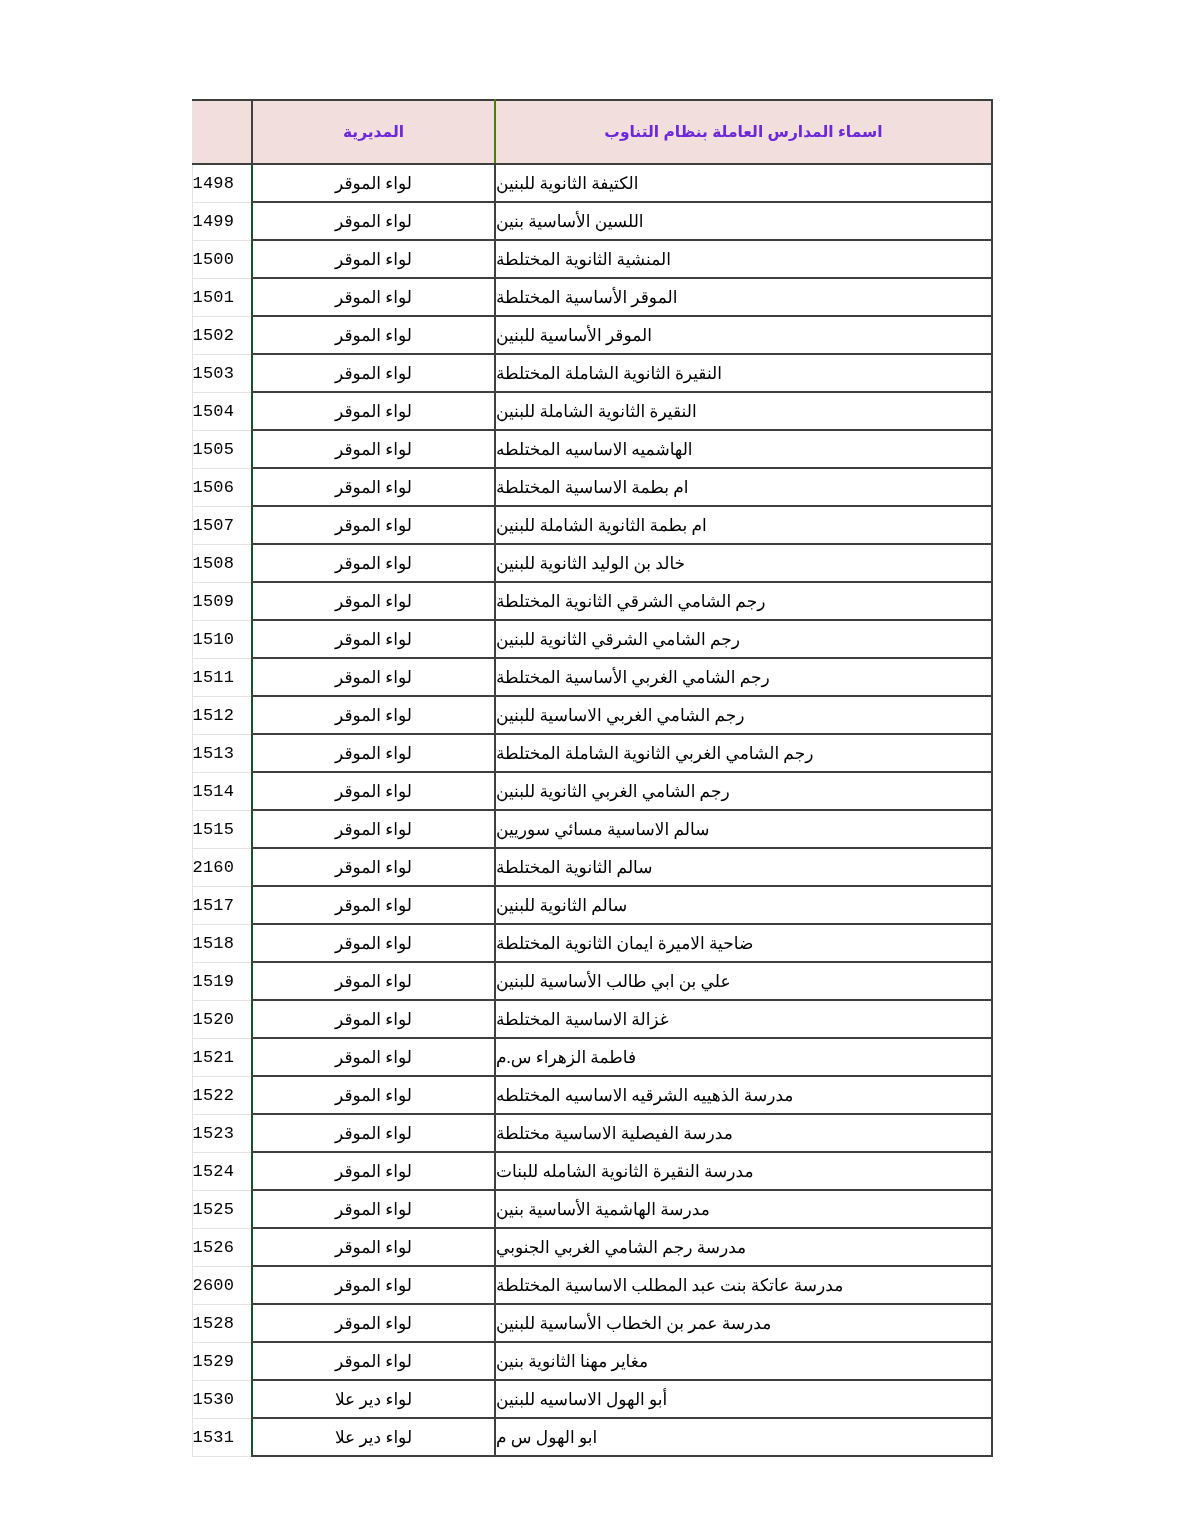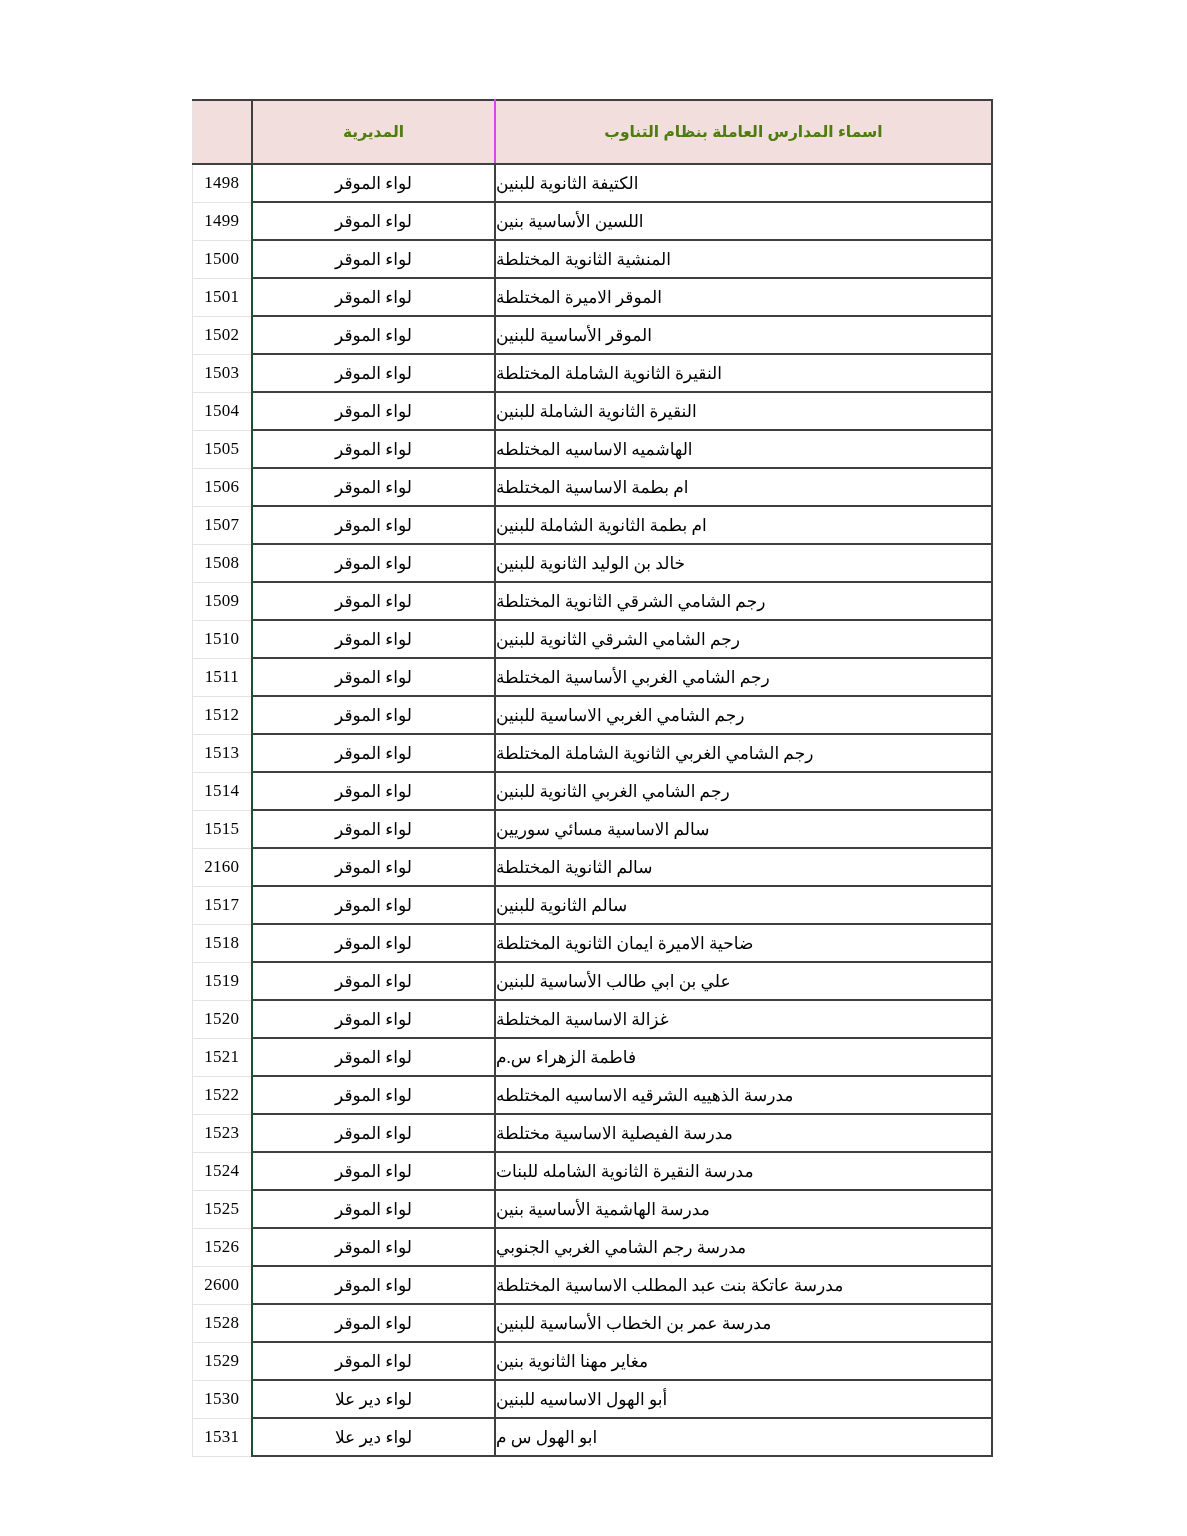--- a/index.html
+++ b/index.html
@@ -56,25 +56,25 @@
   tr.head-row th {
     height: 62px;
     background: #f2dedd;
     border-top: 2px solid #3f3f3f;
     border-bottom: 2px solid #3f3f3f;
     text-align: center;
     font-weight: bold;
     font-size: 15.5px;
     font-family: "Liberation Sans", "DejaVu Sans", sans-serif;
     letter-spacing: 0;
-    color: #4d7c0f;
+    color: #6d28d9;
   }
   th.h-name {
     border-right: 2px solid #3f3f3f;
-    border-left: 2px solid #d946ef;
+    border-left: 2px solid #4d7c0f;
     padding: 0 14px;
   }
   th.h-dir {
     border-left: 2px solid #3f3f3f;
   }
   th.h-blank {
     background: #ffffff;
     border-top: 1px solid #e3e3e3;
     border-bottom: 1px solid #e3e3e3;
     border-left: 1px solid #e3e3e3;
@@ -100,24 +100,24 @@
     border-top: 2px solid #3f3f3f;
     border-bottom: 2px solid #3f3f3f;
     border-left: 2px solid #14532d;
     text-align: center;
     white-space: nowrap;
   }
   td.c-index {
     border-top: 1px solid #e3e3e3;
     border-bottom: 1px solid #e3e3e3;
     border-left: 1px solid #e3e3e3;
-    text-align: center;
+    text-align: left;
     direction: ltr;
     font-size: 18px;
-    font-family: Liberation Serif, serif;
+    font-family: Liberation Mono, monospace;
     letter-spacing: 0.2px;
   }
 </style>
 </head>
 <body>
 
 <div class="page">
   <div class="table-wrap">
     <table class="schools">
       <colgroup>
@@ -142,21 +142,21 @@
             <td class="c-name">اللسين الأساسية بنين</td>
             <td class="c-dir">لواء الموقر</td>
             <td class="c-index">1499</td>
           </tr>
           <tr class="data-row">
             <td class="c-name">المنشية الثانوية المختلطة</td>
             <td class="c-dir">لواء الموقر</td>
             <td class="c-index">1500</td>
           </tr>
           <tr class="data-row">
-            <td class="c-name">الموقر الاميرة المختلطة</td>
+            <td class="c-name">الموقر الأساسية المختلطة</td>
             <td class="c-dir">لواء الموقر</td>
             <td class="c-index">1501</td>
           </tr>
           <tr class="data-row">
             <td class="c-name">الموقر الأساسية للبنين</td>
             <td class="c-dir">لواء الموقر</td>
             <td class="c-index">1502</td>
           </tr>
           <tr class="data-row">
             <td class="c-name">النقيرة الثانوية الشاملة المختلطة</td>

